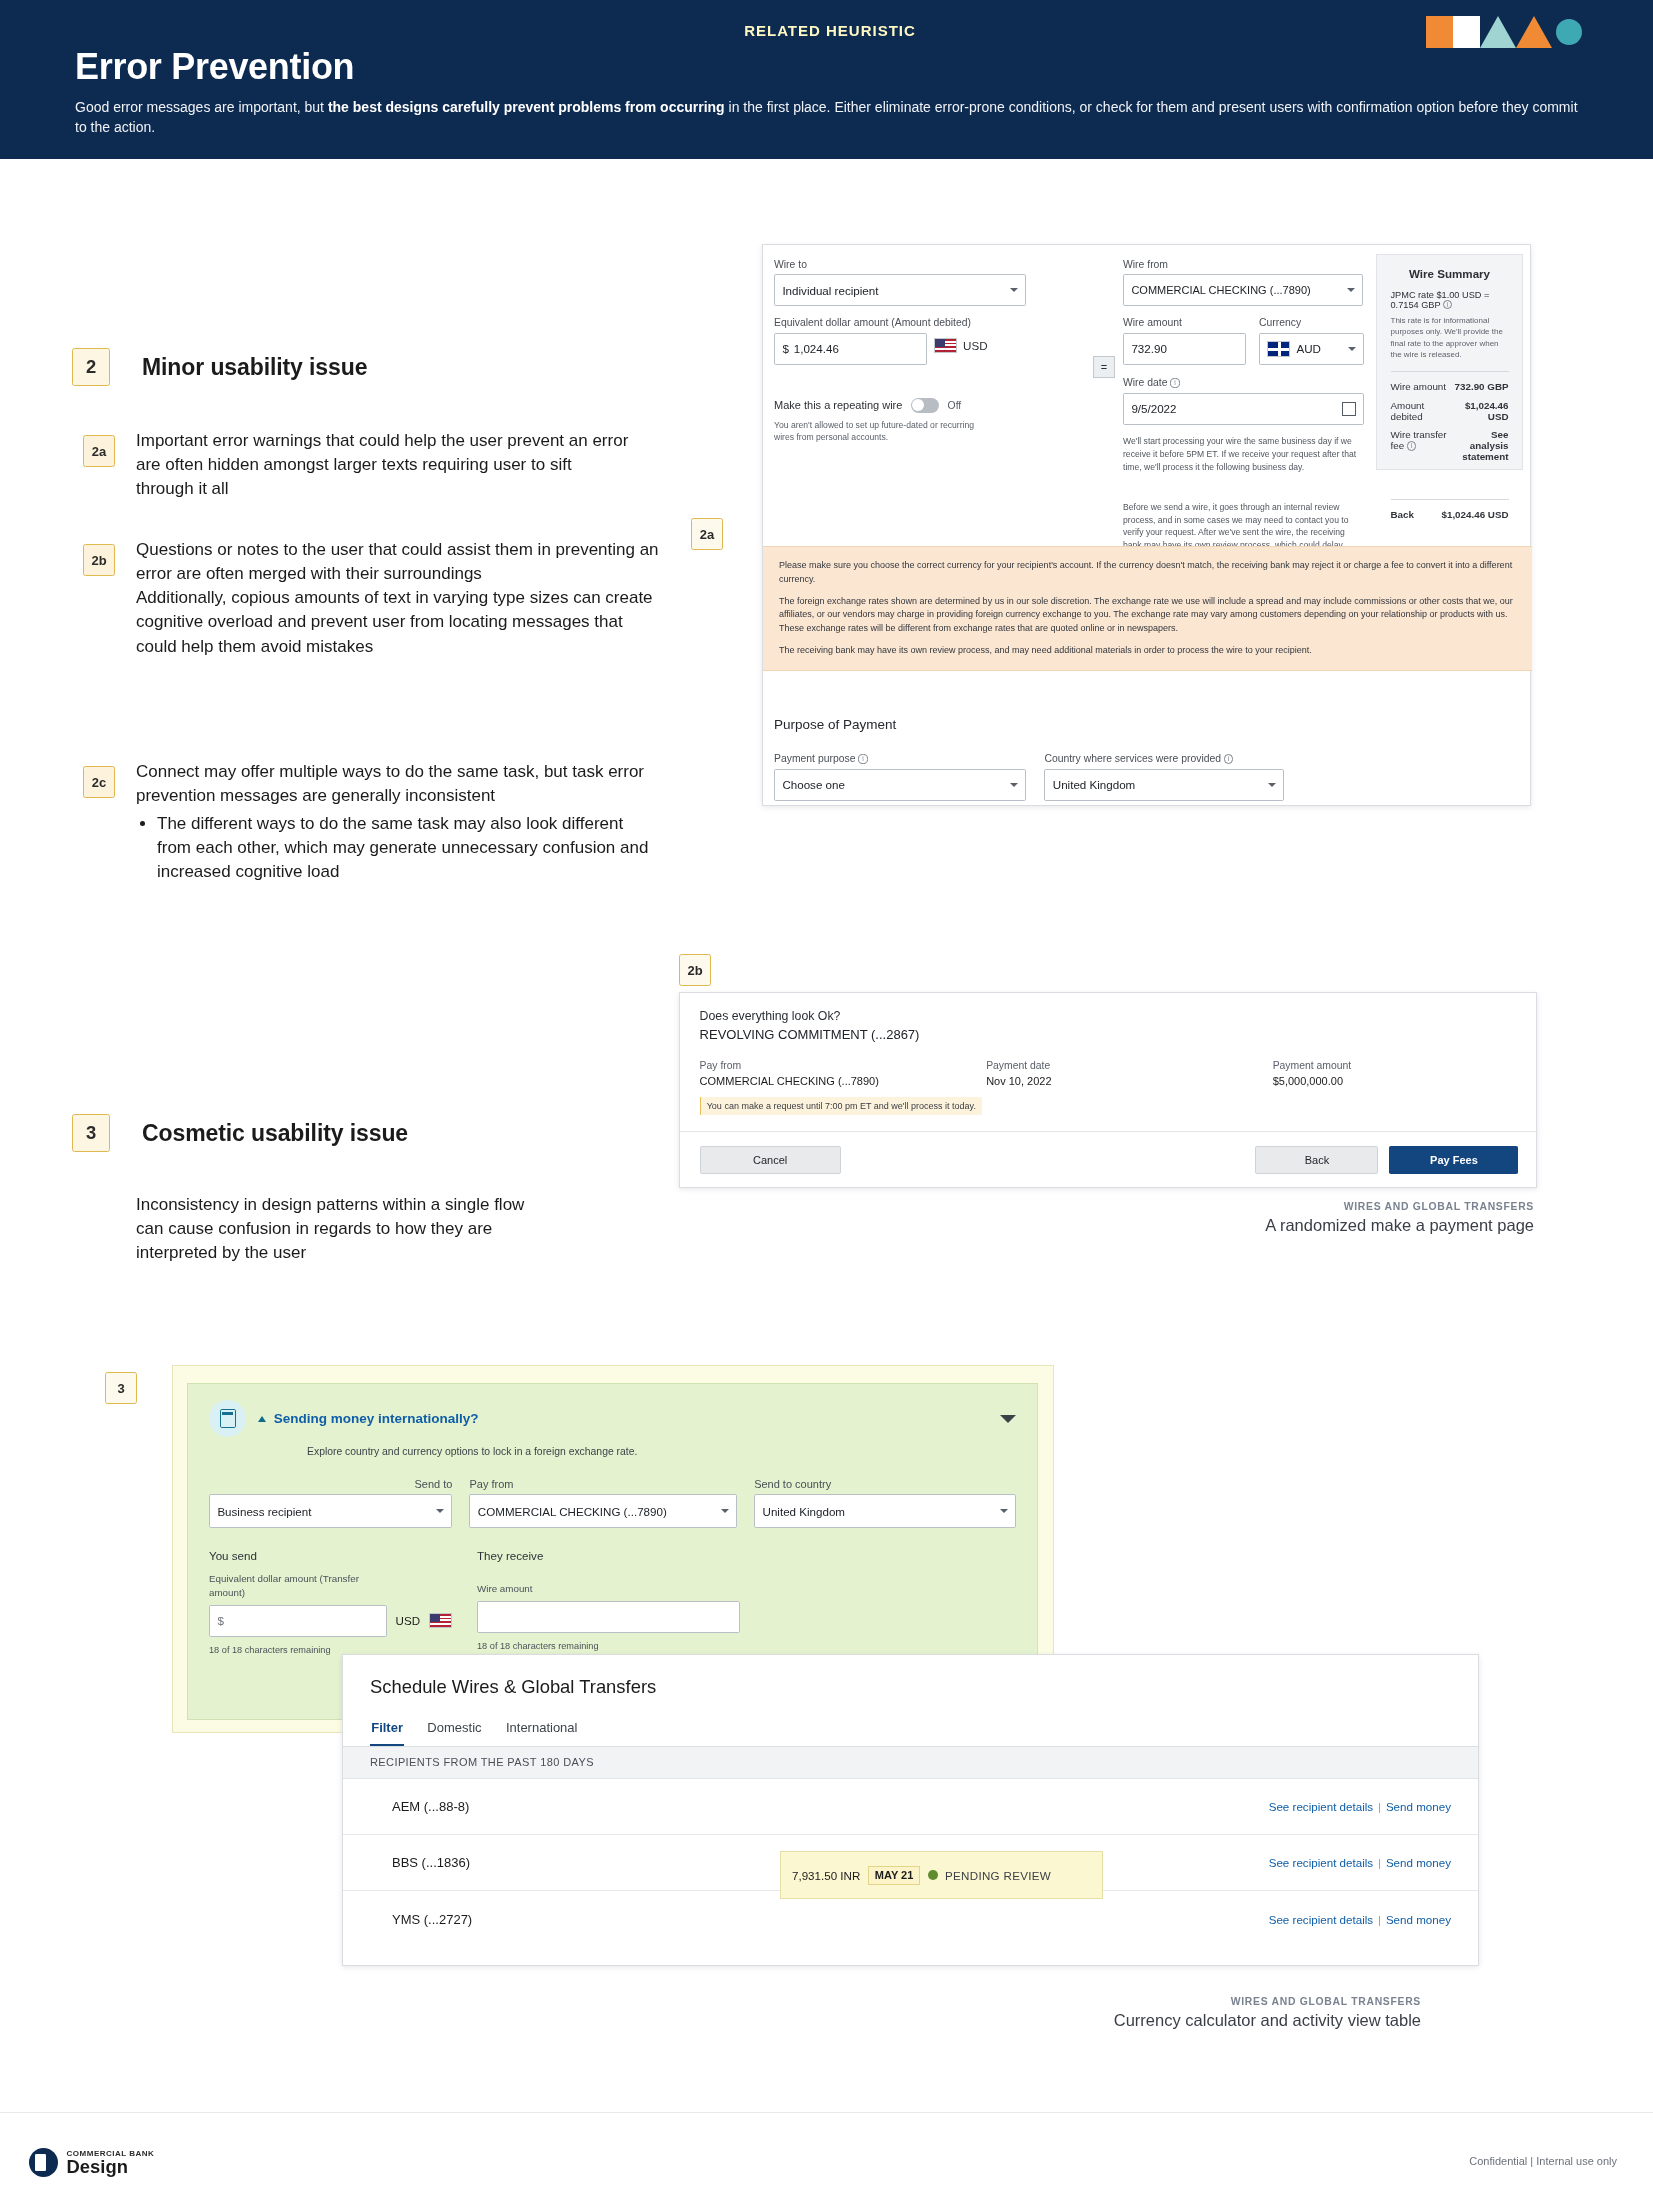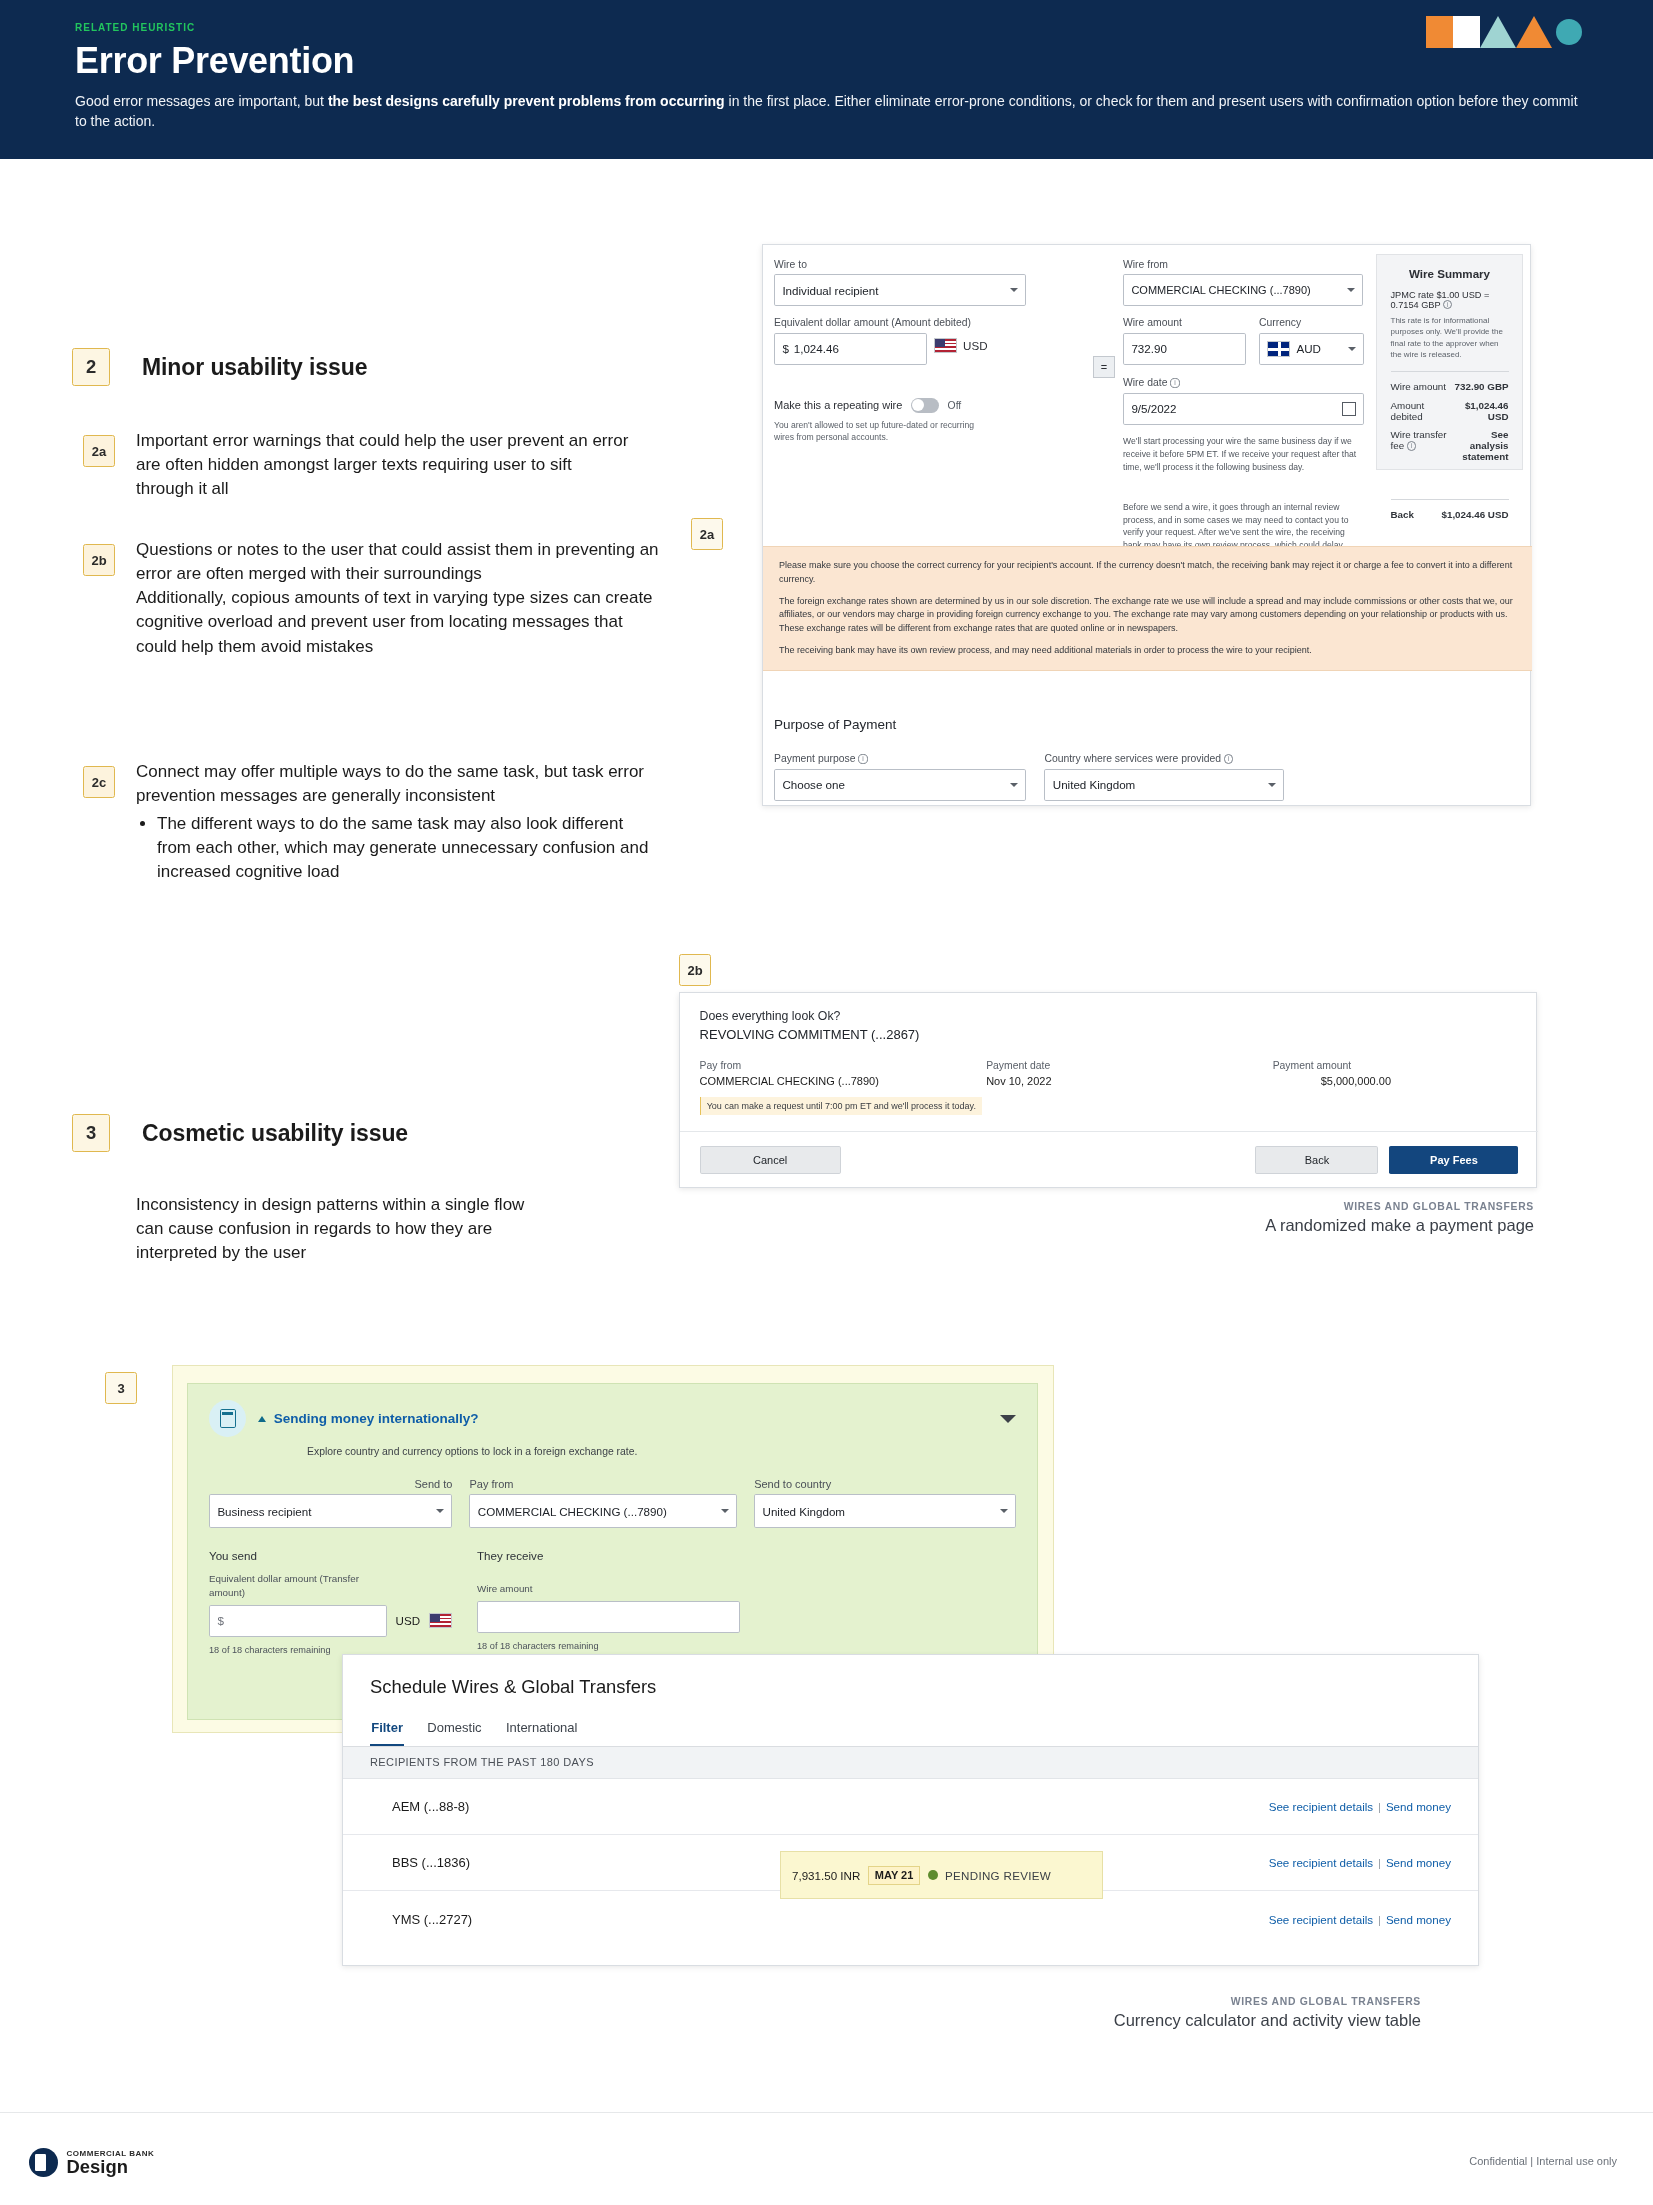--- a/index.html
+++ b/index.html
@@ -11,21 +11,21 @@
     color: #1b1b1b;
     -webkit-font-smoothing: antialiased;
   }
   .page { position: relative; width: 1654px; height: 2205px; overflow: hidden; }
 
   
   .header {
     position: absolute; left: 0; top: 0; width: 1654px; height: 159px;
     background: #0d2a50; color: #ffffff; padding: 22px 69px 0 75px;
   }
-  .kicker { font-size: 10px; letter-spacing: 1px; font-weight: 600; color: #22c55e; margin-bottom: 7.4px; }
+  .kicker { font-size: 15px; letter-spacing: 1px; font-weight: 600; color: #fef9c3; margin-bottom: 7.4px; text-align: center; }
   .h-title { font-size: 36px; font-weight: 700; letter-spacing: -0.3px; margin-bottom: 8.6px; }
   .h-sub { font-size: 14px; line-height: 1.45; color: #f0f3f7; max-width: 1507px; }
   .h-sub b { font-weight: 700; color: #ffffff; }
 
   .logo-marks { position: absolute; right: 72px; top: 16px; display: flex; align-items: center; gap: 0; }
   .lm { width: 27px; height: 32px; }
   .lm.orange { background: #f08a34; }
   .lm.white { background: #ffffff; }
   .lm.tri { width: 0; height: 0; border-left: 18.4px solid transparent; border-right: 18.4px solid transparent; border-bottom: 32px solid #9fd4d2; }
   .lm.tri2 { width: 0; height: 0; border-left: 18.4px solid transparent; border-right: 18.4px solid transparent; border-bottom: 32px solid #f08a34; }
@@ -299,21 +299,21 @@
         <div style="width:288px;">
           <div style="font-size:10.4px; color:#5a6views; color:#5a6069;">Pay from</div>
           <div style="font-size:11px; margin-top:3.7px;">COMMERCIAL CHECKING (...7890)</div>
         </div>
         <div style="width:288px;">
           <div style="font-size:10.4px; color:#5a6069;">Payment date</div>
           <div style="font-size:11px; margin-top:3.7px;">Nov 10, 2022</div>
         </div>
         <div style="width:245px;">
           <div style="font-size:10.4px; color:#5a6069;">Payment amount</div>
-          <div style="font-size:11px; margin-top:3.7px;margin-left:48px;">$5,000,000.00</div>
+          <div style="font-size:11px; margin-top:3.7px;">$5,000,000.00</div>
         </div>
       </div>
       <div class="yellow-note" style="margin-top:9.8px;">You can make a request until 7:00 pm ET and we'll process it today.</div>
     </div>
     <div style="position:absolute; left:0; bottom:0; width:858px; height:56px; border-top:0.6px solid #e4e7ea; display:flex; align-items:center; padding:0 19.6px;">
       <div class="btn btn-sec" style="width:141px;">Cancel</div>
       <div class="btn btn-sec" style="width:123px; margin-left:auto;">Back</div>
       <div class="btn btn-pri" style="width:129px; margin-left:11px;">Pay Fees</div>
     </div>
   </div>

